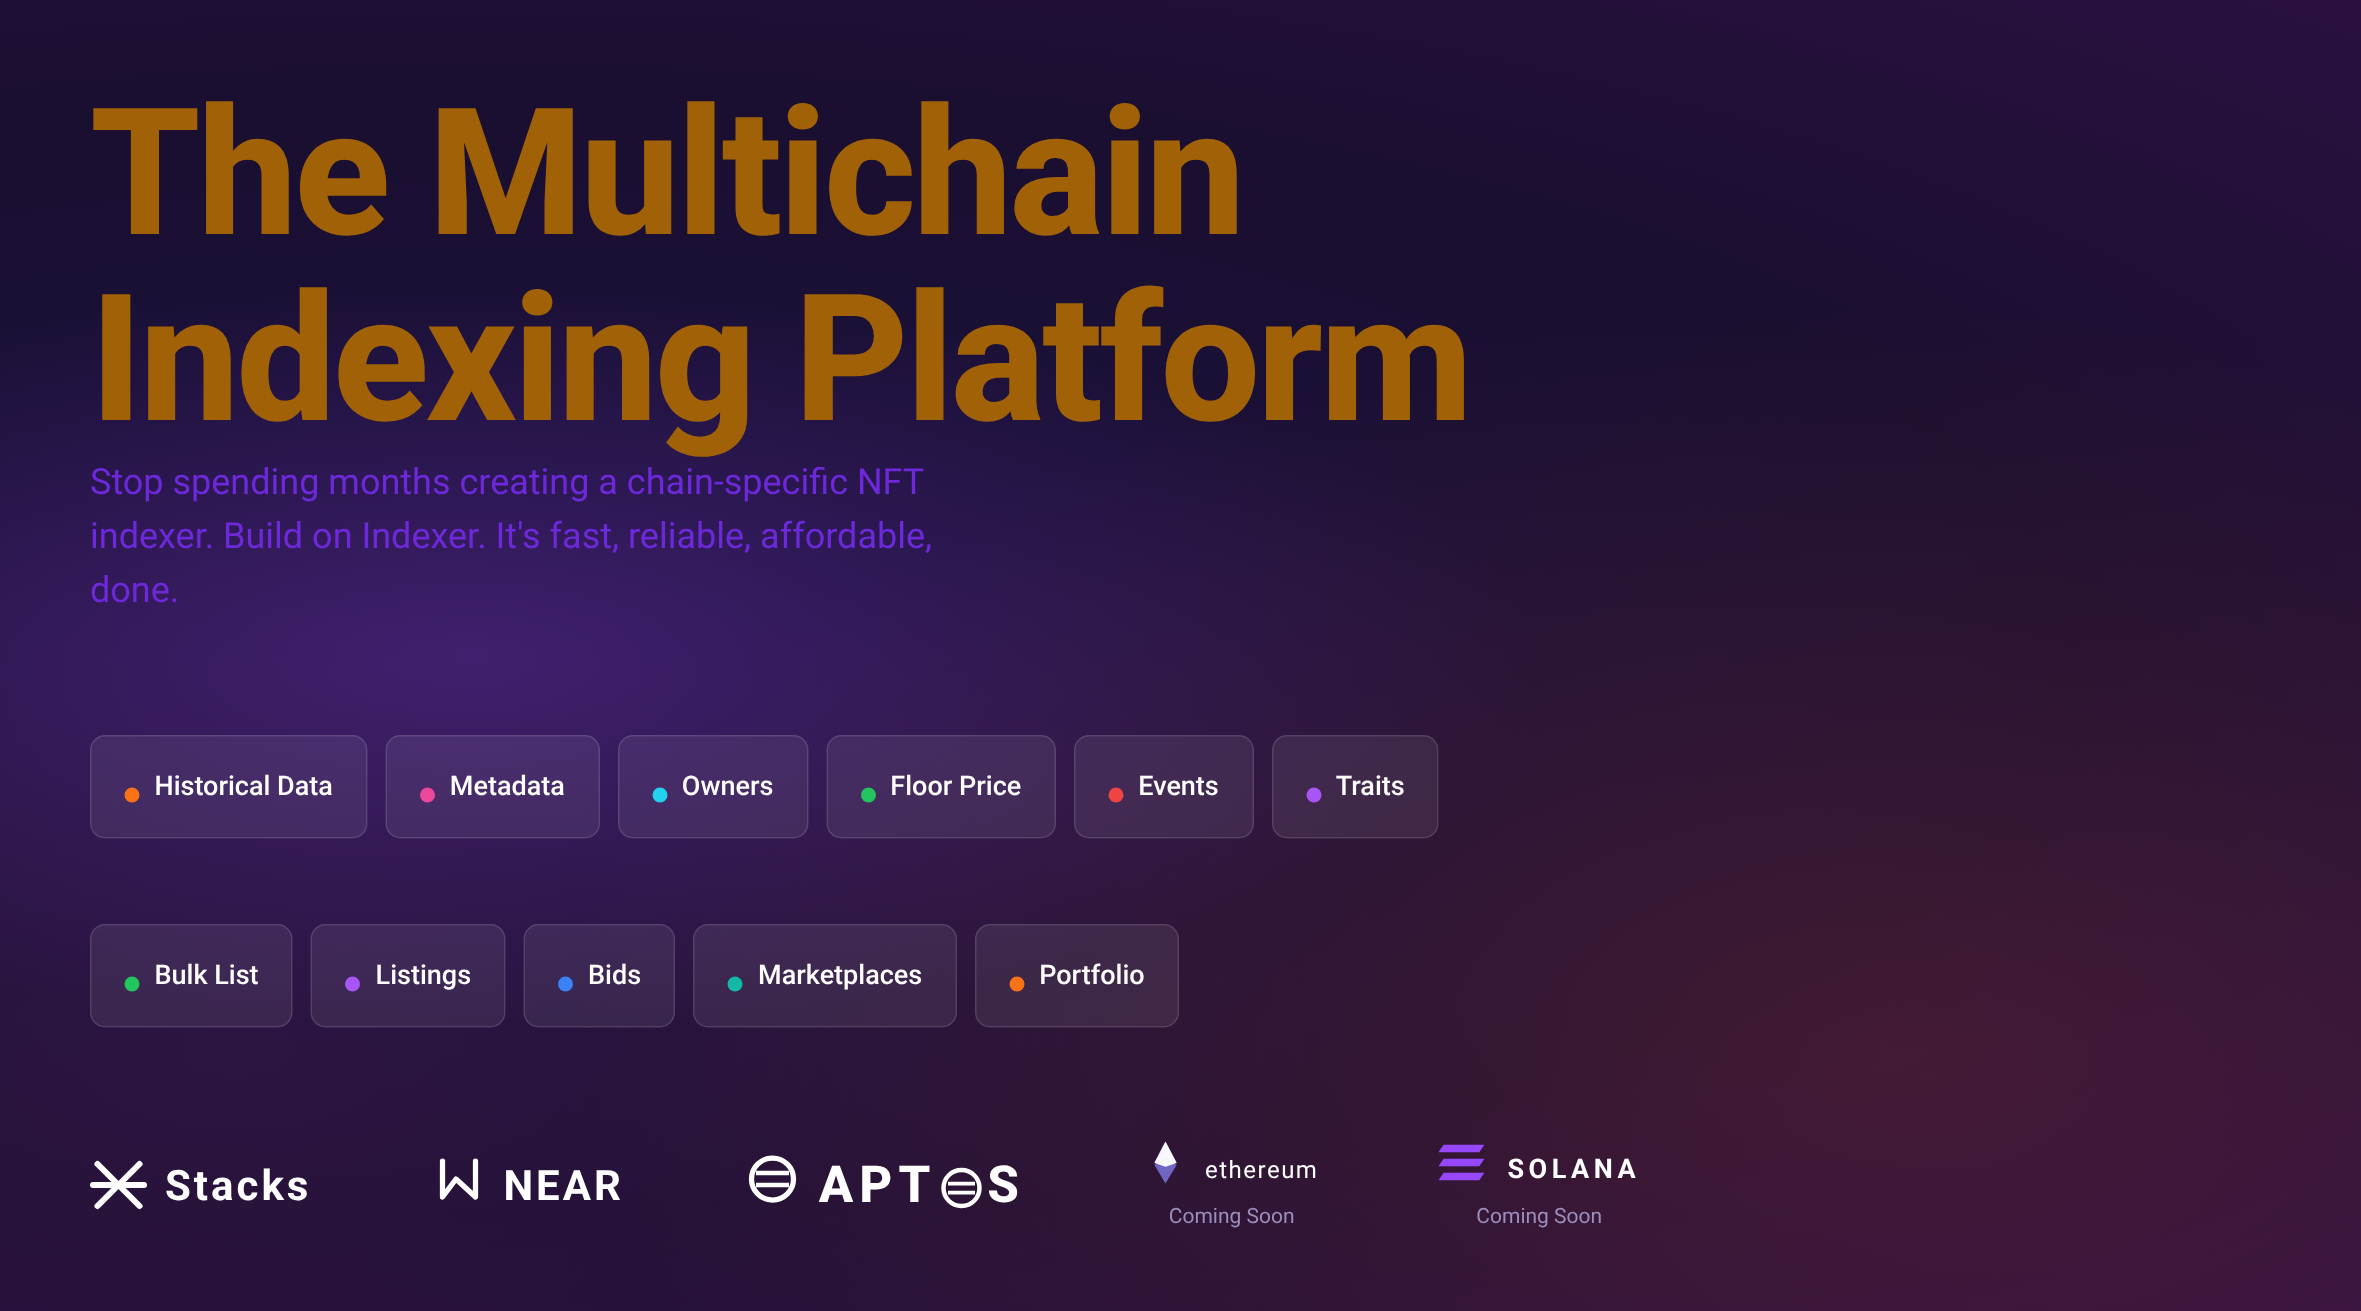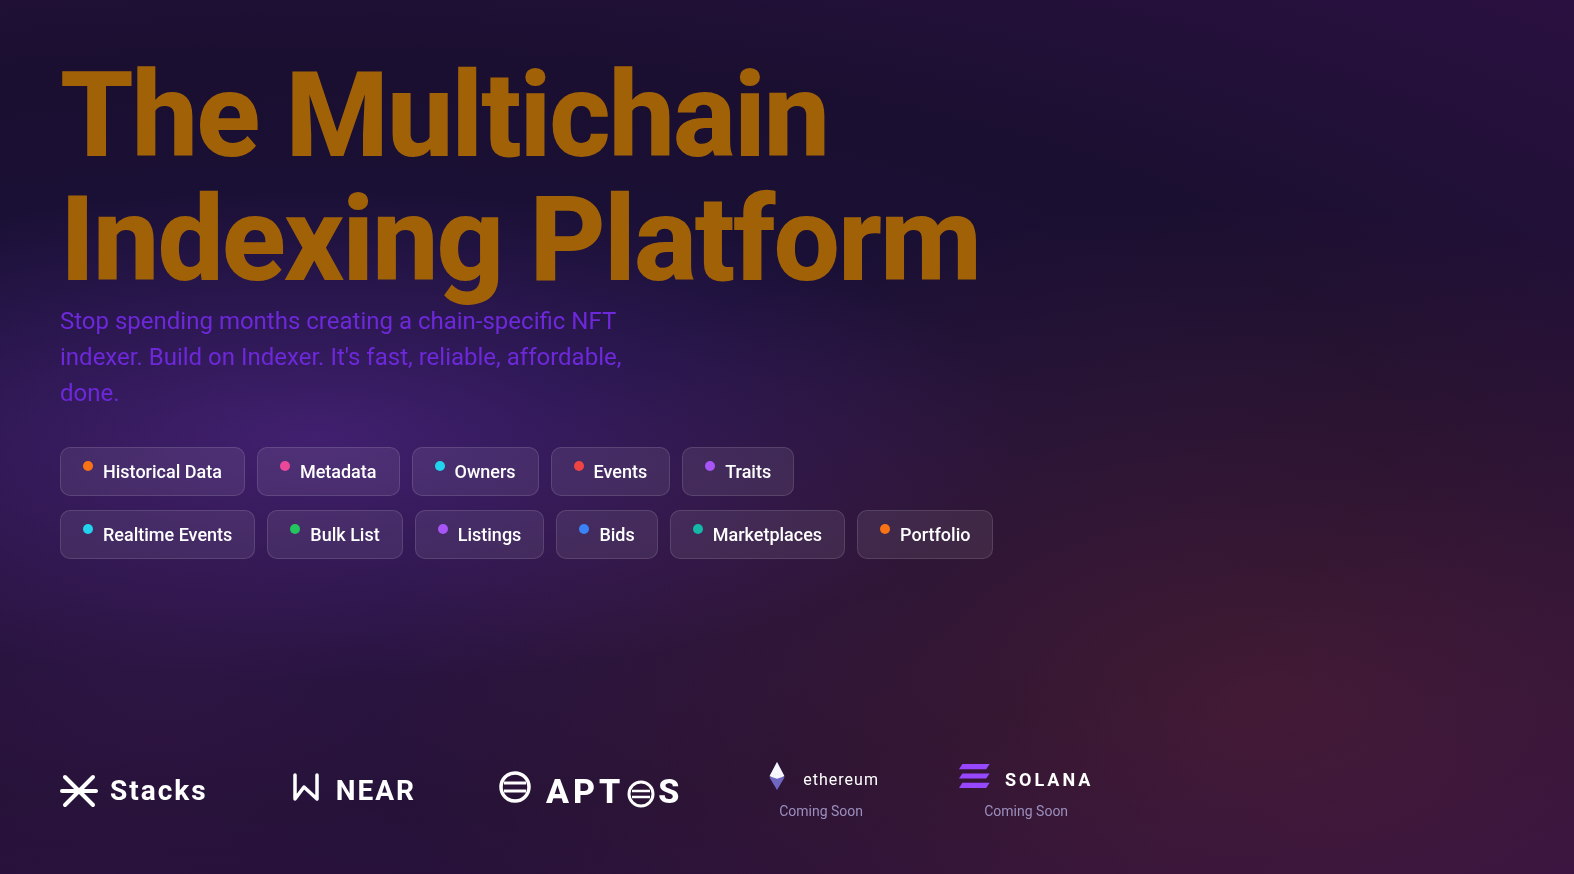--- a/index.html
+++ b/index.html
@@ -63,30 +63,31 @@
     }
 
     .tags-row {
       display: flex;
       flex-wrap: nowrap;
       gap: 12px;
     }
 
     .tag {
       display: flex;
-      align-items: flex-start;
+      align-items: flex-end;
       gap: 10px;
       background: rgba(255, 255, 255, 0.08);
       border: 1px solid rgba(255, 255, 255, 0.12);
       border-radius: 10px;
-      padding: 13px 22px;
+      padding: 23px 22px;
       color: #ffffff;
       font-size: 18px;
       font-weight: 500;
       white-space: nowrap;
+      margin-top: 43px;
     }
 
     .tag-dot {
       width: 10px;
       height: 10px;
       border-radius: 50%;
       flex-shrink: 0;
     }
 
     .dot-orange { background-color: #f97316; }
@@ -213,33 +214,33 @@
         </div>
         <div class="tag">
           <span class="tag-dot dot-pink"></span>
           <span>Metadata</span>
         </div>
         <div class="tag">
           <span class="tag-dot dot-cyan"></span>
           <span>Owners</span>
         </div>
         <div class="tag">
+          <span class="tag-dot dot-green"></span>
+          <span>Floor Price</span>
+        </div>
+        <div class="tag">
           <span class="tag-dot dot-red"></span>
           <span>Events</span>
         </div>
         <div class="tag">
           <span class="tag-dot dot-purple"></span>
           <span>Traits</span>
         </div>
       </div>
       <div class="tags-row">
-        <div class="tag">
-          <span class="tag-dot dot-cyan"></span>
-          <span>Realtime Events</span>
-        </div>
         <div class="tag">
           <span class="tag-dot dot-green"></span>
           <span>Bulk List</span>
         </div>
         <div class="tag">
           <span class="tag-dot dot-purple"></span>
           <span>Listings</span>
         </div>
         <div class="tag">
           <span class="tag-dot dot-blue"></span>

